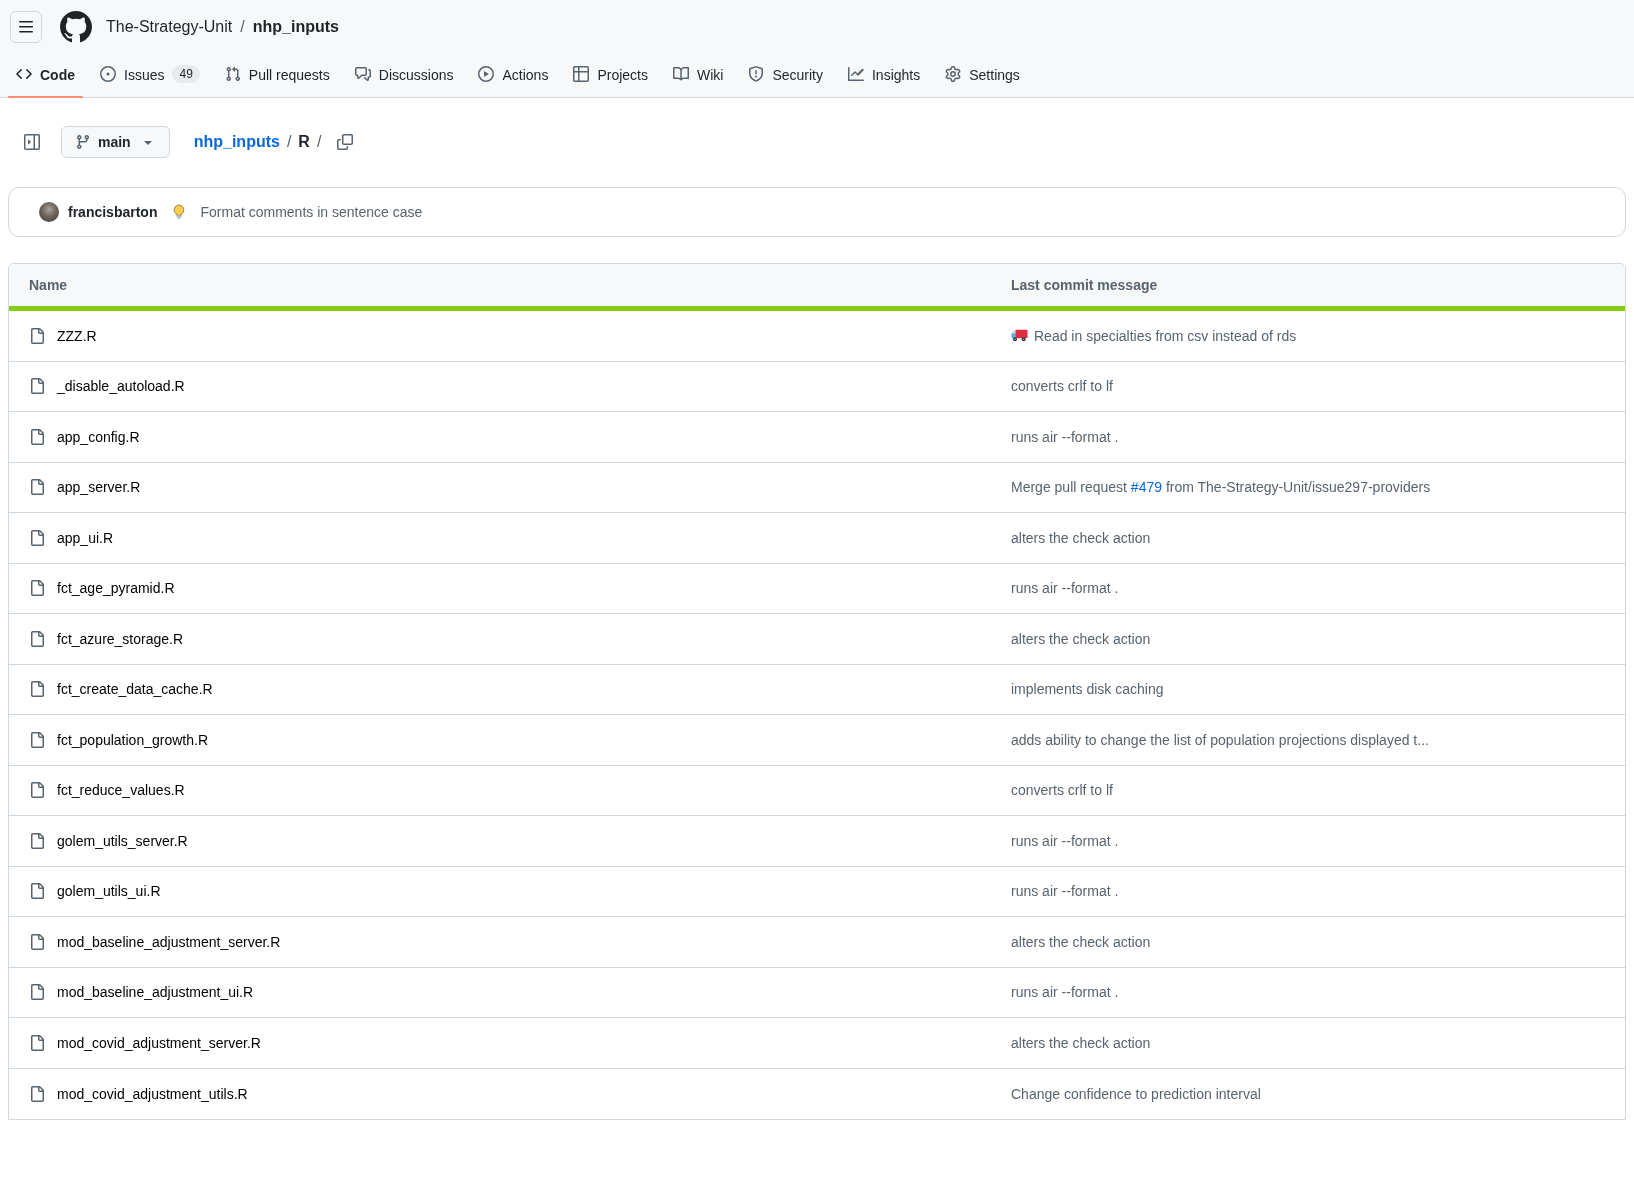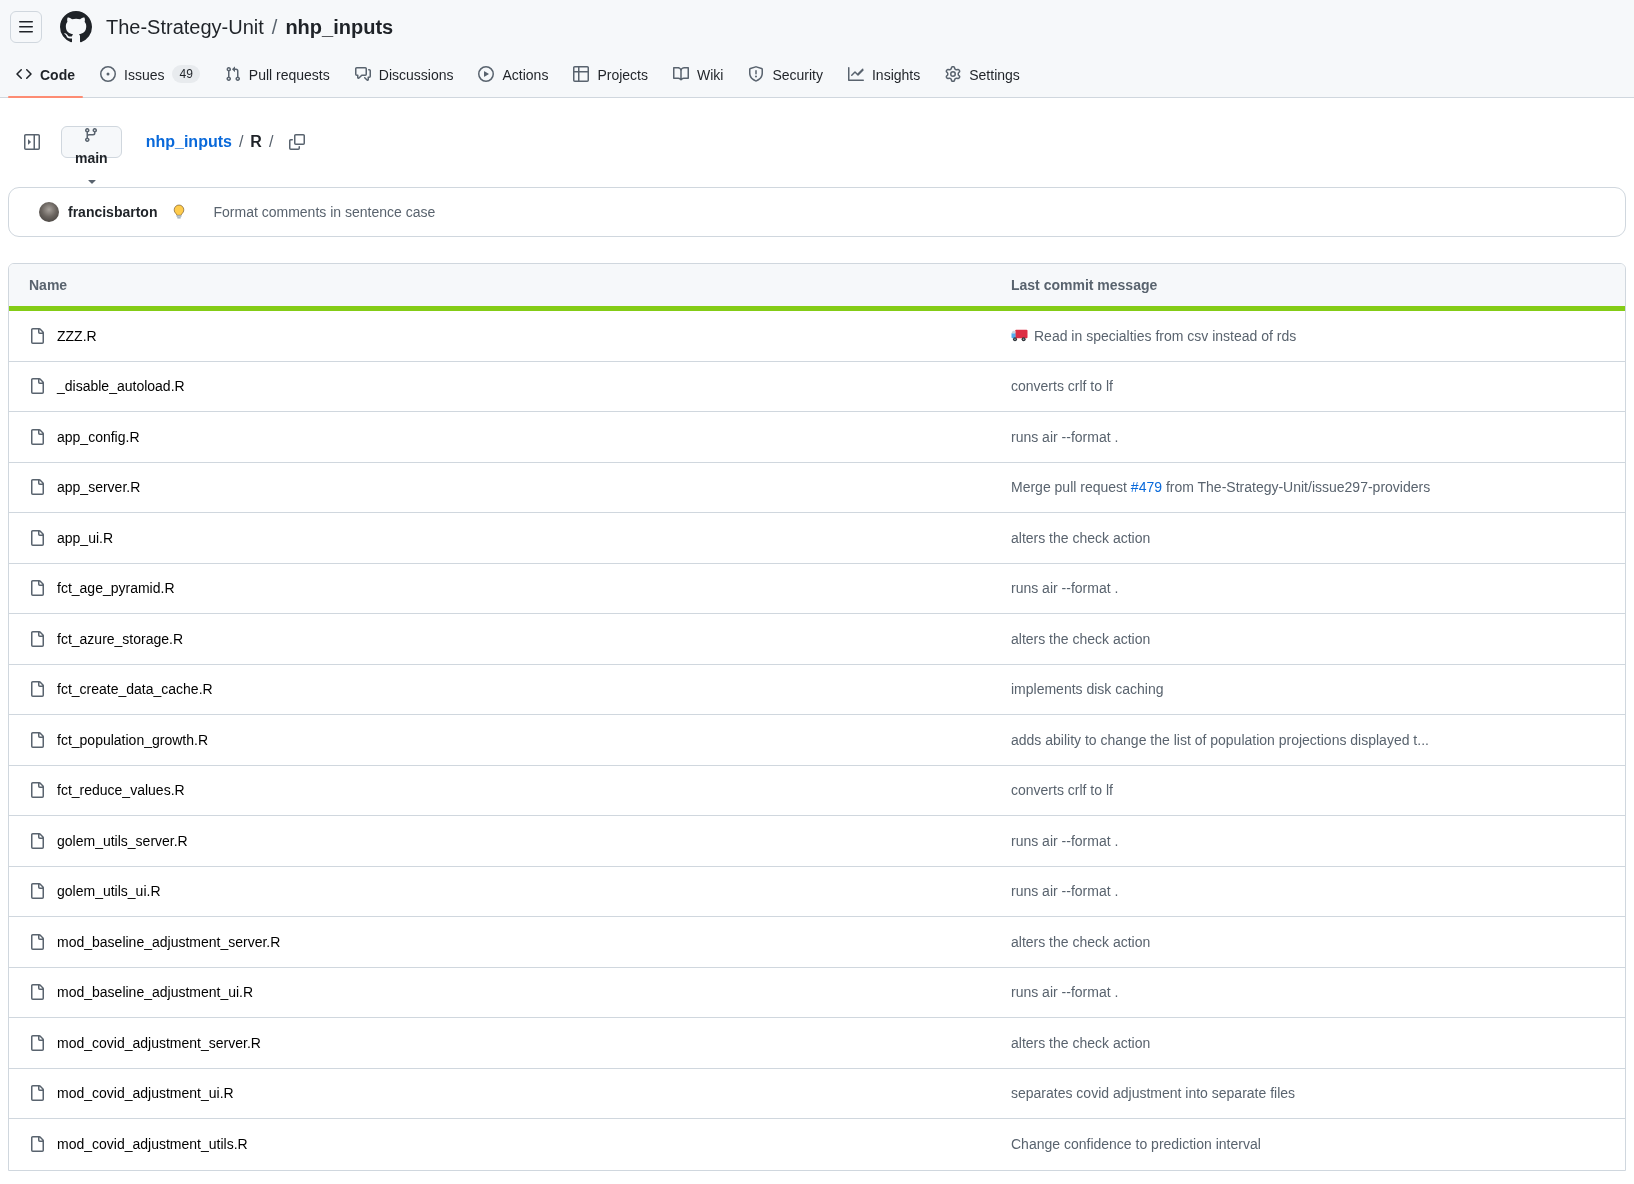--- a/index.html
+++ b/index.html
@@ -31,21 +31,21 @@
     border-radius: 6px;
     background: transparent;
     display: flex; align-items: center; justify-content: center;
     cursor: pointer;
   }
   .hamburger-btn .octicon { fill: #1f2328; }
   .gh-logo { color: #1f2328; margin-left: 4px; }
   .gh-logo svg { fill: #1f2328; }
   .context-crumb {
     display: flex; align-items: center; gap: 8px;
-    font-size: 20px;
+    font-size: 16px;
   }
   .context-crumb .crumb-sep { color: #59636e; }
   .context-crumb .repo-link { font-weight: 700; }
 
   
   .repo-nav {
     display: flex;
     align-items: center;
     padding: 0 8px;
   }
@@ -99,21 +99,20 @@
     height: 32px;
     padding: 0 13px;
     margin-left: 13px;
     background: #f6f8fa;
     border: 1px solid #d0d7de;
     border-radius: 6px;
     font-family: inherit;
     font-size: 14px; font-weight: 700;
     color: #1f2328;
     cursor: pointer;
-    flex-direction: column;
   }
   .branch-btn .caret { margin-left: 2px; }
   .path-crumb {
     display: flex; align-items: center; gap: 7px;
     margin-left: 24px;
     font-size: 16px;
   }
   .path-crumb .crumb-repo { color: #0969da; font-weight: 600; }
   .path-crumb .path-sep { color: #59636e; }
   .path-crumb .crumb-dir { font-weight: 600; }
@@ -132,21 +131,21 @@
   }
   .avatar {
     width: 20px; height: 20px;
     border-radius: 50%;
     background: radial-gradient(circle at 50% 38%, #a8a29c 0%, #6b6560 45%, #3a3734 100%);
     flex: none;
     cursor: pointer;
   }
   .commit-author { font-weight: 700; }
   .commit-bar .emoji-icon { margin-left: 5px; }
-  .commit-bar .commit-headline { color: #59636e; margin-left: 17px; cursor: pointer; }
+  .commit-bar .commit-headline { color: #59636e; margin-left: 4px; cursor: pointer; }
 
   
   .file-table {
     margin-top: 26px;
     border: 1px solid #d0d7de;
     border-radius: 6px 6px 0 0;
     overflow: hidden;
   }
   .t-head {
     display: grid;
@@ -576,33 +575,20 @@
                   <path d="M2 1.75C2 .784 2.784 0 3.75 0h6.586c.464 0 .909.184 1.237.513l2.914 2.914c.329.328.513.773.513 1.237v9.586A1.75 1.75 0 0 1 13.25 16h-9.5A1.75 1.75 0 0 1 2 14.25Zm1.75-.25a.25.25 0 0 0-.25.25v12.5c0 .138.112.25.25.25h9.5a.25.25 0 0 0 .25-.25V6h-2.75A1.75 1.75 0 0 1 9 4.25V1.5Zm6.75.062V4.25c0 .138.112.25.25.25h2.688l-.011-.013-2.914-2.914-.013-.011Z"></path>
                 </svg>
       </span>
       <a class="file-link">mod_covid_adjustment_server.R</a>
     </div>
     <div class="cell-msg">
               <span class="msg-text">alters the check action</span>
             </div>
   </div>
 
-  <div class="file-row">
-    <div class="cell-name">
-      <span class="file-icon">
-        <svg class="octicon" width="16" height="16" viewBox="0 0 16 16">
-                  <path d="M2 1.75C2 .784 2.784 0 3.75 0h6.586c.464 0 .909.184 1.237.513l2.914 2.914c.329.328.513.773.513 1.237v9.586A1.75 1.75 0 0 1 13.25 16h-9.5A1.75 1.75 0 0 1 2 14.25Zm1.75-.25a.25.25 0 0 0-.25.25v12.5c0 .138.112.25.25.25h9.5a.25.25 0 0 0 .25-.25V6h-2.75A1.75 1.75 0 0 1 9 4.25V1.5Zm6.75.062V4.25c0 .138.112.25.25.25h2.688l-.011-.013-2.914-2.914-.013-.011Z"></path>
-                </svg>
-      </span>
-      <a class="file-link">mod_covid_adjustment_ui.R</a>
-    </div>
-    <div class="cell-msg">
-              <span class="msg-text">separates covid adjustment into separate files</span>
-            </div>
-  </div>
 
   <div class="file-row">
     <div class="cell-name">
       <span class="file-icon">
         <svg class="octicon" width="16" height="16" viewBox="0 0 16 16">
                   <path d="M2 1.75C2 .784 2.784 0 3.75 0h6.586c.464 0 .909.184 1.237.513l2.914 2.914c.329.328.513.773.513 1.237v9.586A1.75 1.75 0 0 1 13.25 16h-9.5A1.75 1.75 0 0 1 2 14.25Zm1.75-.25a.25.25 0 0 0-.25.25v12.5c0 .138.112.25.25.25h9.5a.25.25 0 0 0 .25-.25V6h-2.75A1.75 1.75 0 0 1 9 4.25V1.5Zm6.75.062V4.25c0 .138.112.25.25.25h2.688l-.011-.013-2.914-2.914-.013-.011Z"></path>
                 </svg>
       </span>
       <a class="file-link">mod_covid_adjustment_utils.R</a>
     </div>

